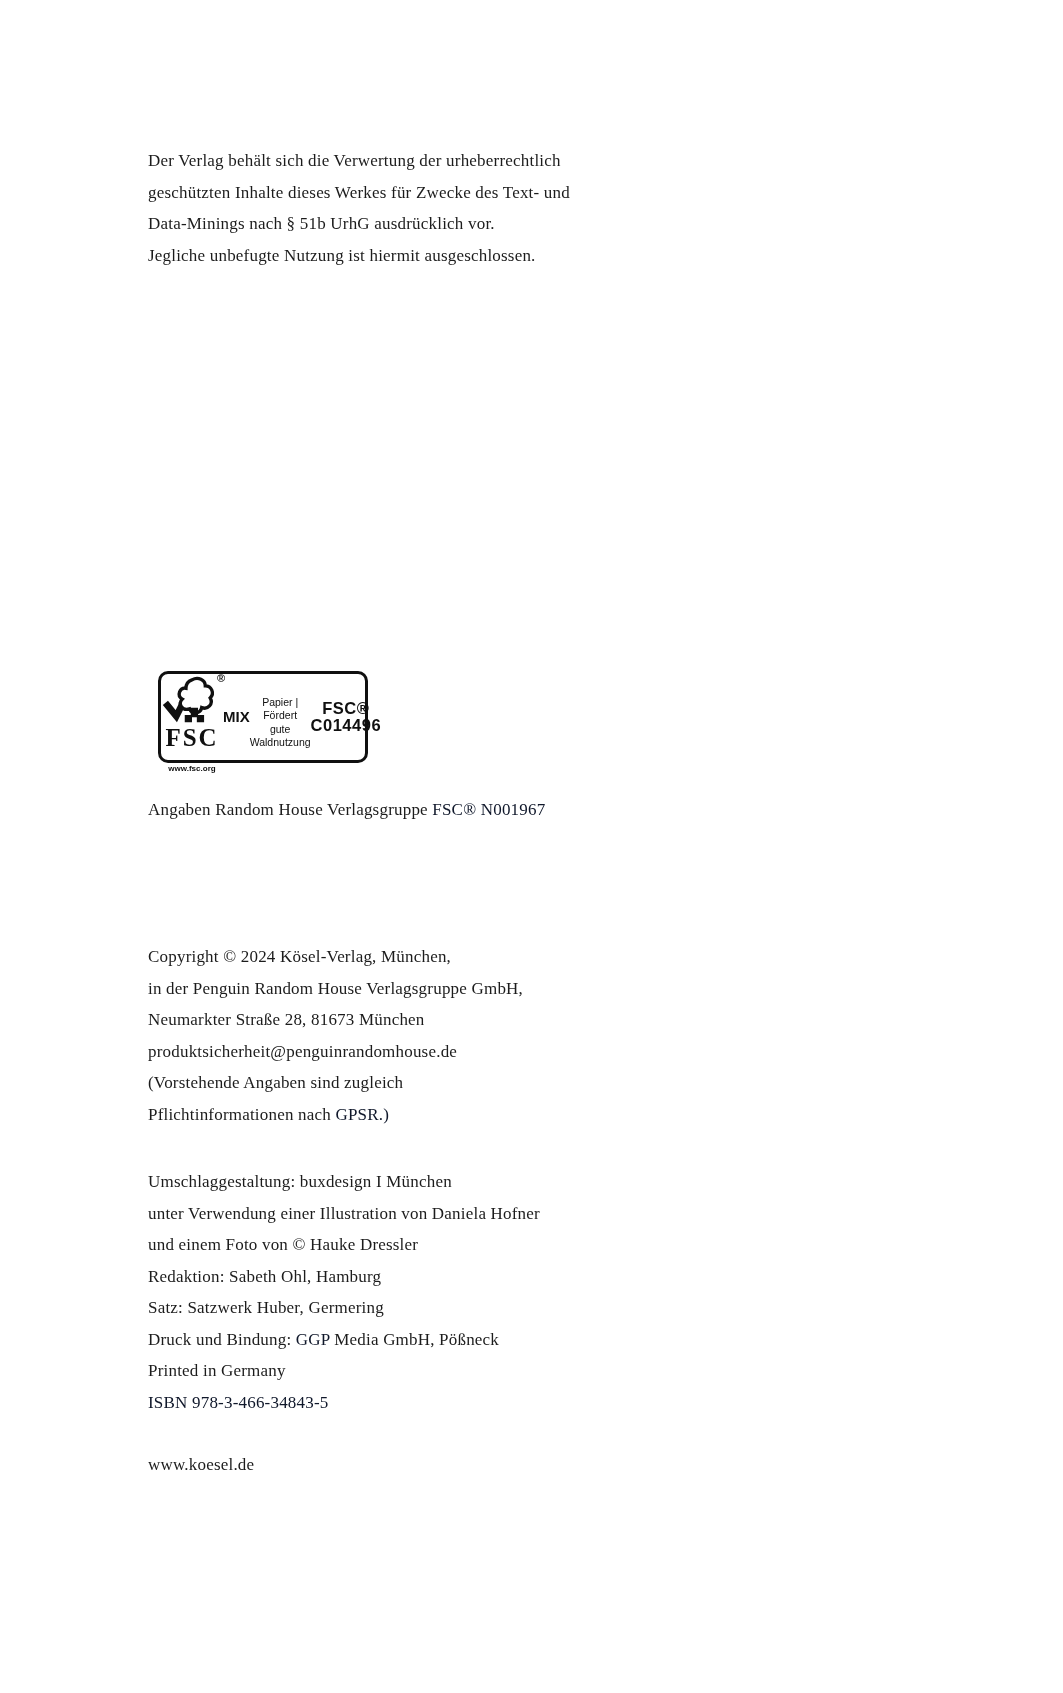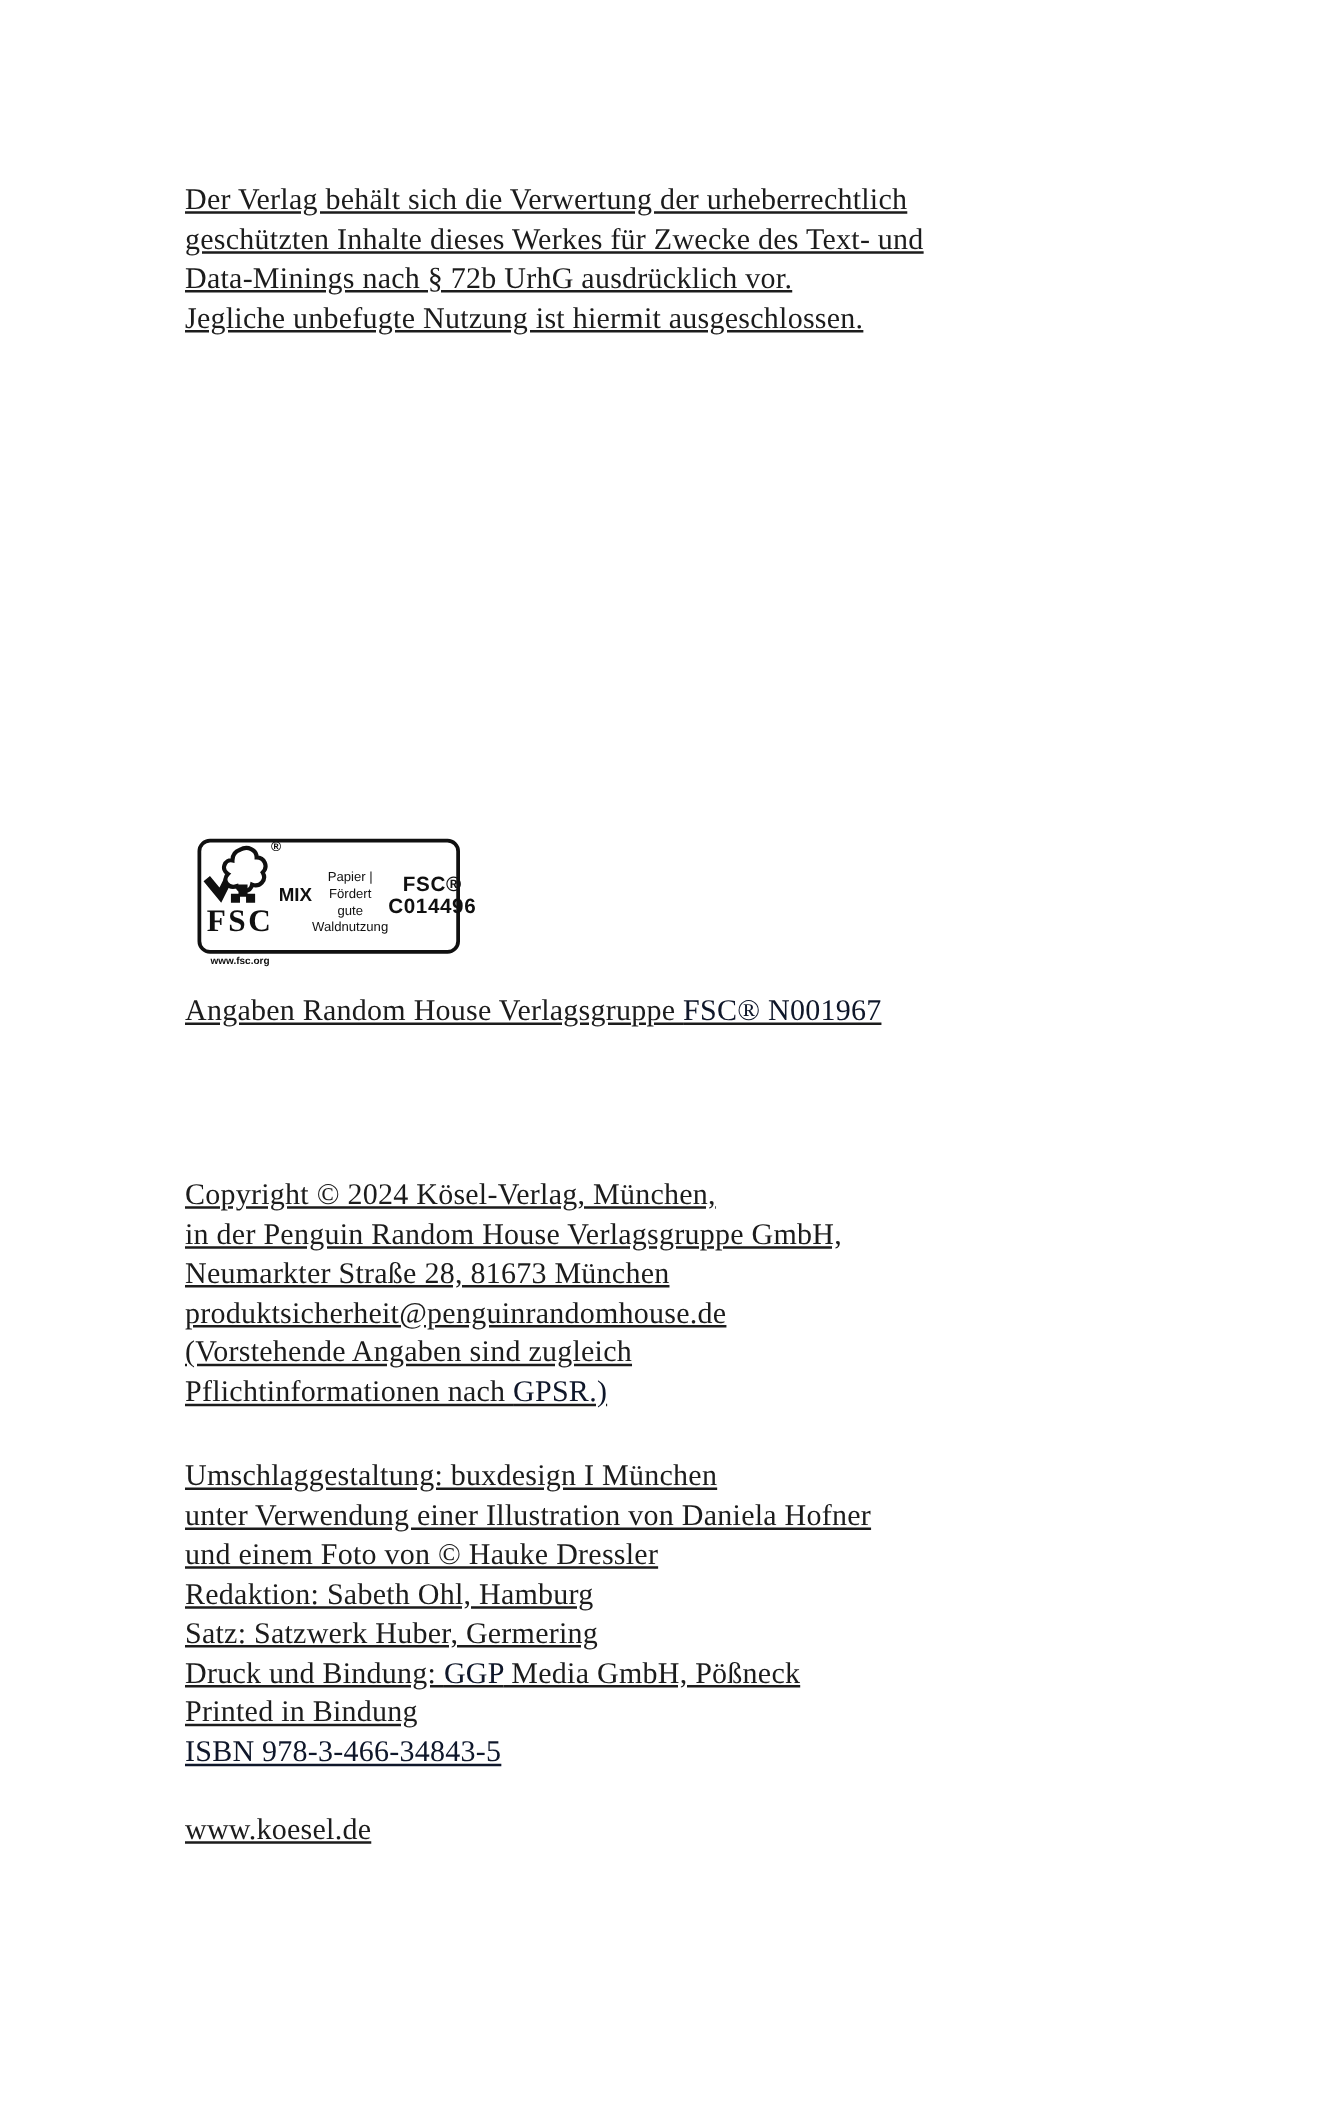--- a/index.html
+++ b/index.html
@@ -7,25 +7,24 @@
     position:relative;
     width:1063px;height:1693px;
     margin:0 auto;
     background:#ffffff;
     font-family:"Liberation Serif","DejaVu Serif",serif;
     color:#1c1c1c;
     overflow:hidden;
   }
   .block{position:absolute;left:148px;}
   .ln{
-    font-size:24px;
+    font-size:17px;
     line-height:31.5px;
     letter-spacing:0.2px;
     white-space:pre-wrap;
-    text-decoration:underline;
   }
   .muted{color:#0f172a;}
 
   
   .fsc-box{
     position:absolute;left:158px;top:671px;
     width:210px;height:92px;
     border:3px solid #101010;border-radius:10px;
     background:#fff;
     display:flex;align-items:stretch;
@@ -62,21 +61,21 @@
   .fsc-license{font-weight:bold;font-size:16.5px;line-height:1;letter-spacing:0.5px;}
 </style>
 </head>
 <body>
 
 <div class="page">
 
   <section class="block" style="top:145px">
     <div class="ln">Der Verlag behält sich die Verwertung der urheberrechtlich</div>
     <div class="ln">geschützten Inhalte dieses Werkes für Zwecke des Text- und</div>
-    <div class="ln">Data-Minings nach § 72b UrhG ausdrücklich vor.</div>
+    <div class="ln">Data-Minings nach § 51b UrhG ausdrücklich vor.</div>
     <div class="ln">Jegliche unbefugte Nutzung ist hiermit ausgeschlossen.</div>
   </section>
 
   <div class="fsc-box">
     <div class="fsc-left">
       <div class="fsc-mark">
         <svg width="62" height="52" viewBox="0 0 100 86">
           <path d="M6 46 L24 68 L46 24" fill="none" stroke="#101010" stroke-width="11"></path>
           <path d="M50 8
                    C60 2 72 8 72 18
@@ -116,21 +115,21 @@
     <div class="ln"><span>Pflichtinformationen nach </span><span class="muted">GPSR.)</span></div>
   </section>
 
   <section class="block" style="top:1166px">
     <div class="ln">Umschlaggestaltung: buxdesign I München</div>
     <div class="ln">unter Verwendung einer Illustration von Daniela Hofner</div>
     <div class="ln">und einem Foto von © Hauke Dressler</div>
     <div class="ln">Redaktion: Sabeth Ohl, Hamburg</div>
     <div class="ln">Satz: Satzwerk Huber, Germering</div>
     <div class="ln"><span>Druck und Bindung: </span><span class="muted">GGP</span><span> Media GmbH, Pößneck</span></div>
-    <div class="ln">Printed in Bindung</div>
+    <div class="ln">Printed in Germany</div>
     <div class="ln muted">ISBN 978-3-466-34843-5</div>
   </section>
 
   <section class="block" style="top:1449px">
     <div class="ln">www.koesel.de</div>
   </section>
 
 </div>
 
 </body></html>

